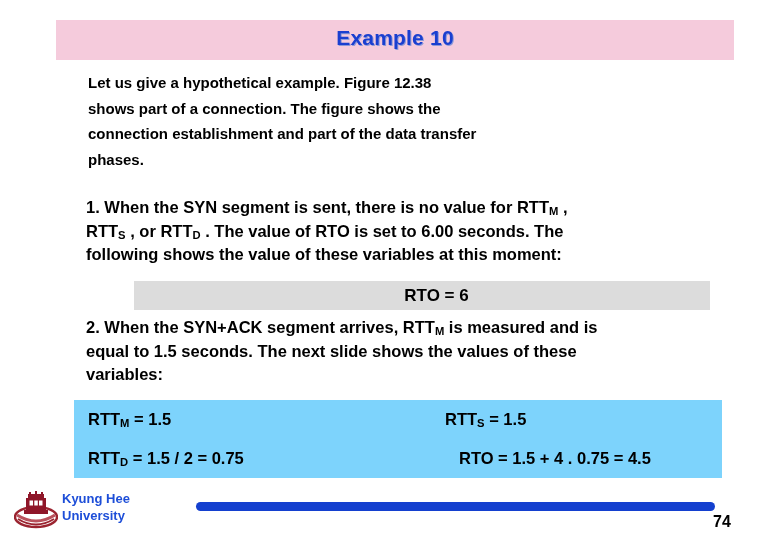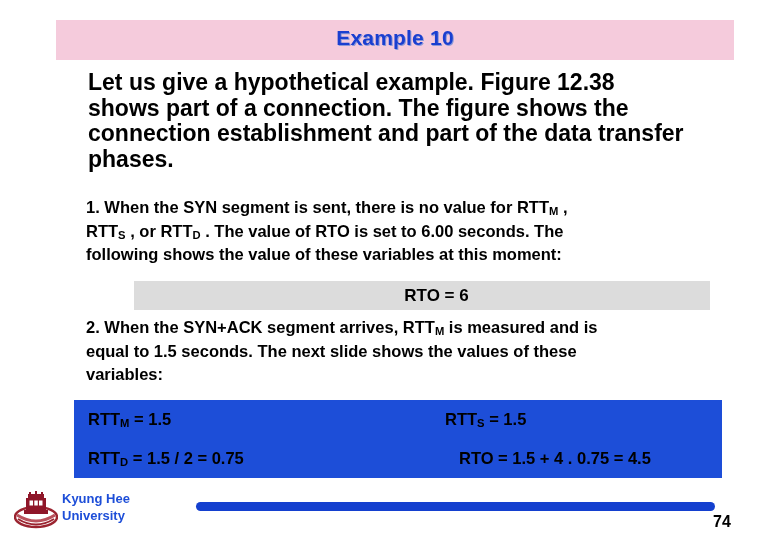--- a/index.html
+++ b/index.html
@@ -43,21 +43,21 @@
     letter-spacing: 0.2px;
     text-shadow: 1px 1px 0 #8d9ad8;
   }
 
   
   .para1 {
     position: absolute;
     left: 88px;
     top: 70px;
     width: 620px;
-    font-size: 23px;
+    font-size: 15px;
     font-weight: bold;
     line-height: 25.5px;
     text-align: justify;
     text-justify: inter-word;
   }
   .para1 .lastline {
     text-align: left;
   }
 
   .para2 {
@@ -113,21 +113,21 @@
     font-weight: bold;
     margin-left: 29px;
   }
 
   .values-box {
     position: absolute;
     left: 74px;
     top: 400px;
     width: 648px;
     height: 78px;
-    background: #1d4ed8;
+    background: #7dd3fc;
   }
   .values-row {
     position: absolute;
     left: 0;
     width: 648px;
     height: 39px;
   }
   .values-row.r1 { top: 4px; }
   .values-row.r2 { top: 43px; }
 

